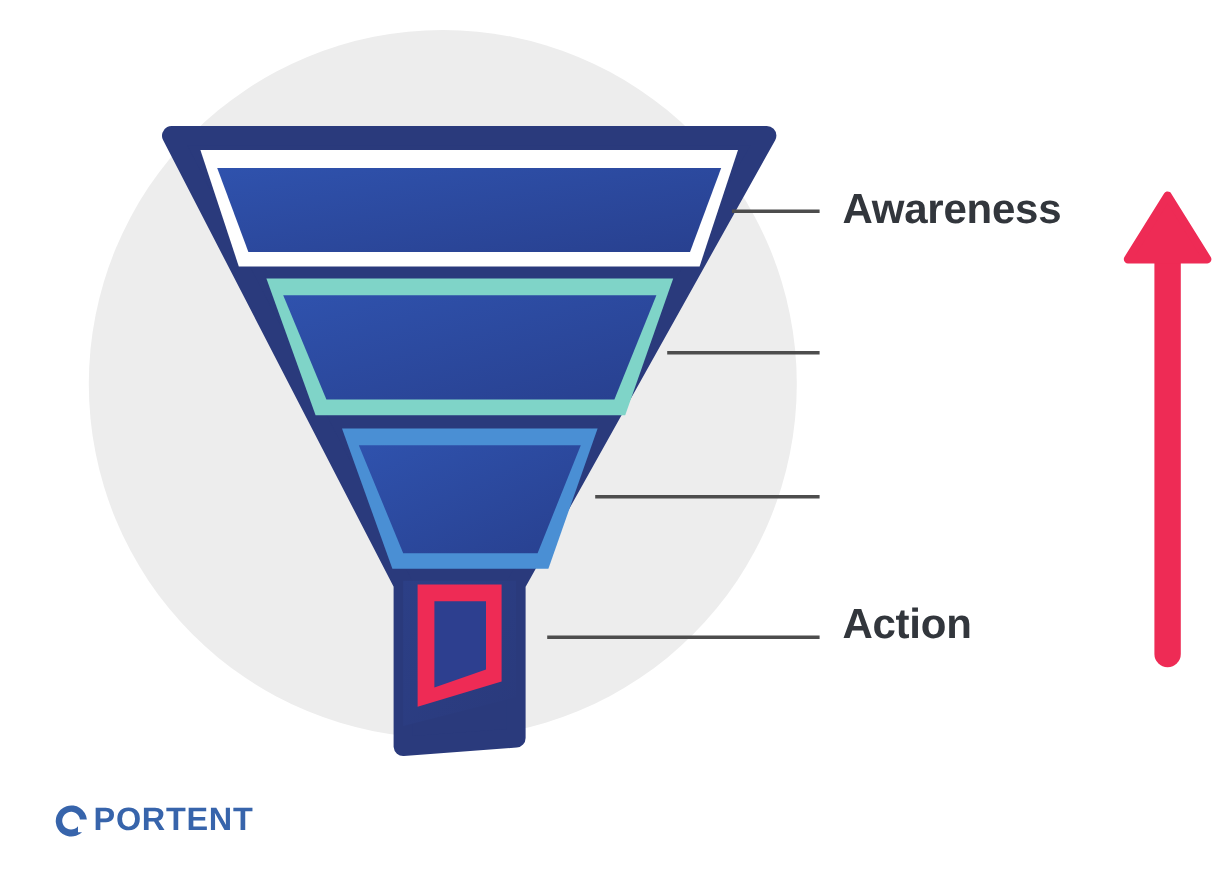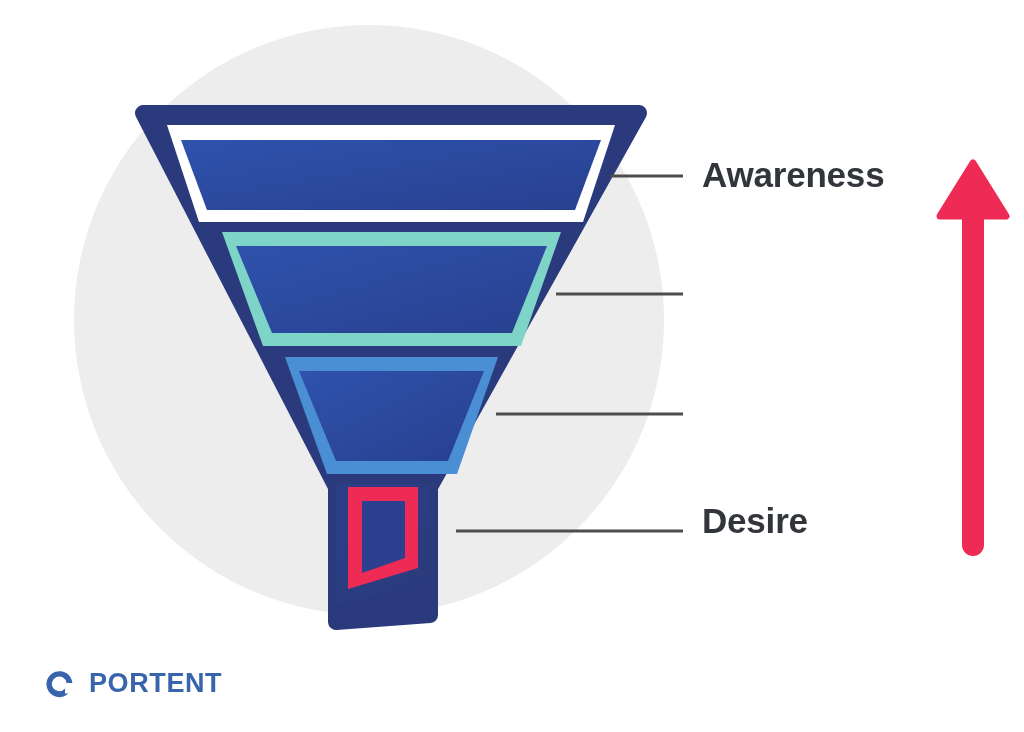--- a/index.html
+++ b/index.html
@@ -40,21 +40,20 @@
   #label-interest  { left: 702px; top: 274px; }
   #label-desire    { left: 702px; top: 387px; }
   #label-action    { left: 702px; top: 503px; }
 
   #brand {
     position: absolute;
     left: 44px;
     top: 666px;
     display: flex;
     align-items: center;
-    gap: 11px;
   }
   #brand-wordmark {
     font-family: "Liberation Sans", sans-serif;
     font-weight: bold;
     font-size: 27px;
     letter-spacing: 0.6px;
     color: #3764ab;
     line-height: 1;
   }
 </style>
@@ -116,21 +115,21 @@
       <line x1="456" y1="531" x2="683" y2="531"></line>
     </g>
 
     <g>
       <path d="M 962,210 L 984,210 L 984,545 A 11,11 0 0 1 962,545 Z" fill="#ee2b55"></path>
       <path d="M 973,163 L 1006,216 L 940,216 Z" fill="#ee2b55" stroke="#ee2b55" stroke-width="7" stroke-linejoin="round"></path>
     </g>
   </svg>
 
   <div class="stage-label" id="label-awareness">Awareness</div>
-  <div class="stage-label" id="label-action">Desire</div>
+  <div class="stage-label" id="label-action">Action</div>
 
   <div id="brand">
     <svg width="34" height="34" viewBox="0 0 34 34">
       <path d="M 24.4 27.6
                A 13 13 0 1 1 28.4 17
                L 22.6 17
                A 7.4 7.4 0 1 0 21.0 22.6
                L 21.0 27.6
                Z" fill="#3764ab"></path>
     </svg>

